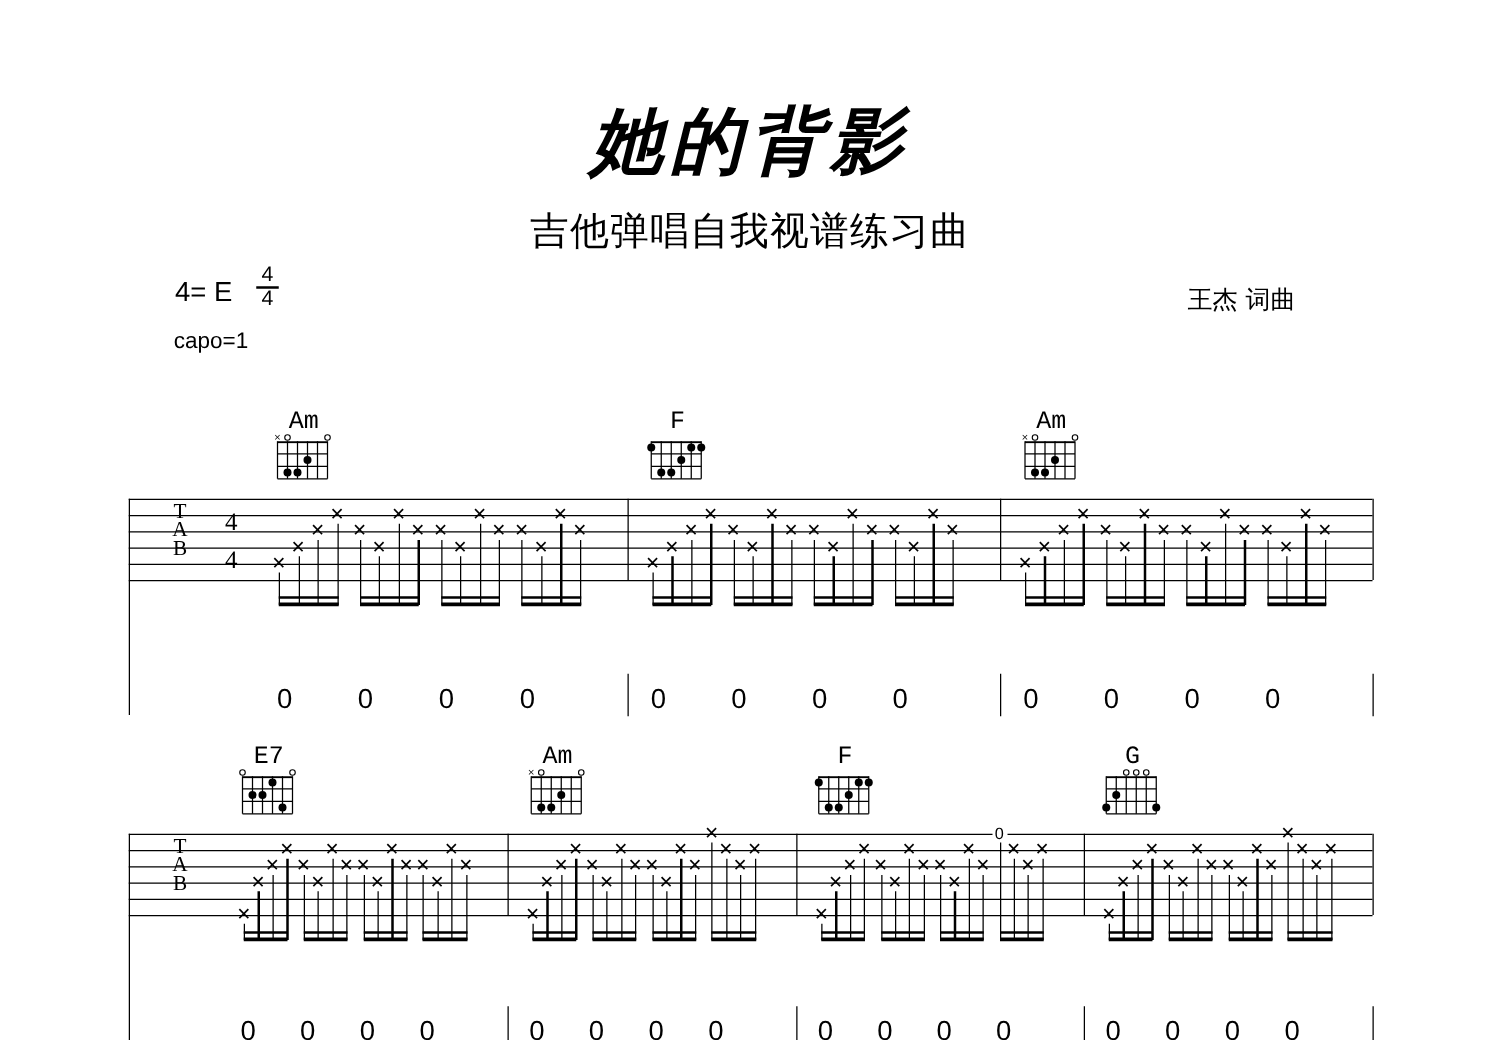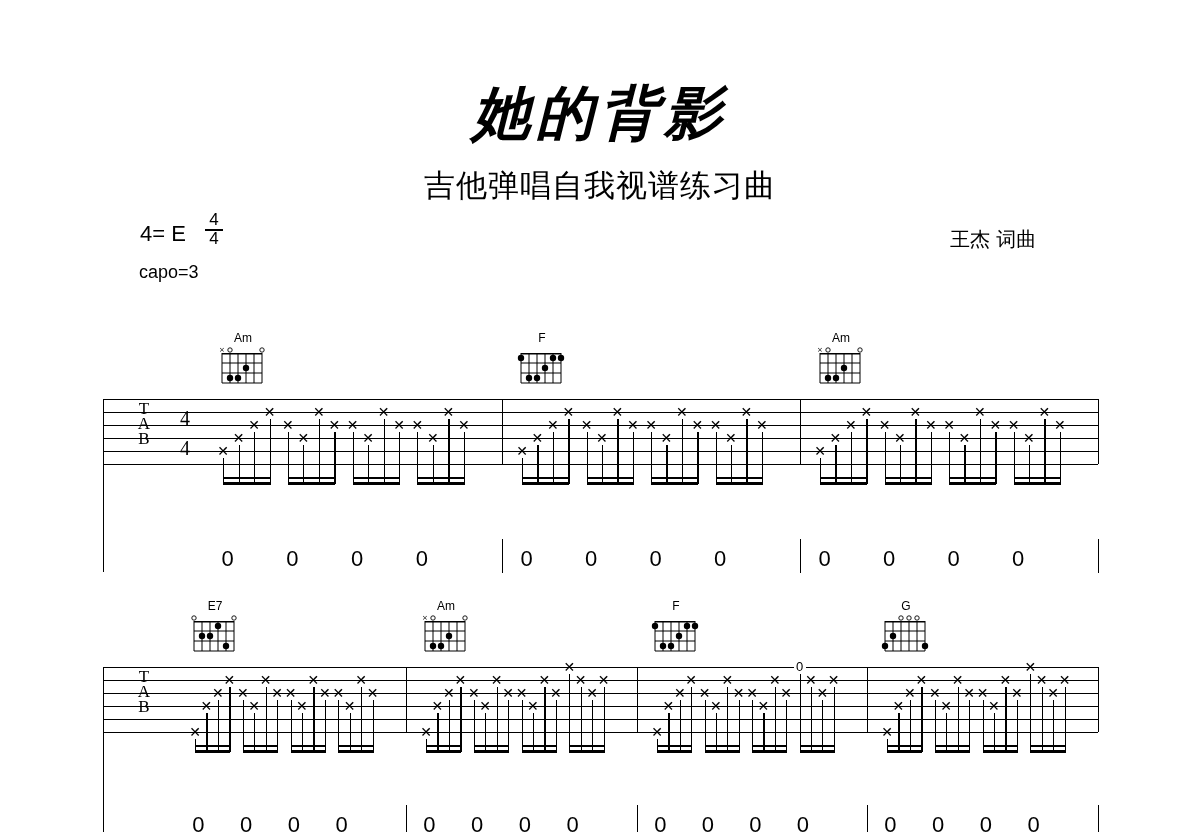--- a/index.html
+++ b/index.html
@@ -7,42 +7,42 @@
   .abs { position:absolute; }
   .title { left:0; width:1200px; top:78px; text-align:center; font-family:"DejaVu Serif", serif; font-size:58px; font-weight:bold; font-style:italic; letter-spacing:6px; line-height:70px; }
   .subtitle { left:0; width:1200px; top:165px; text-align:center; font-size:31px; line-height:40px; letter-spacing:1px; }
   .key { left:140px; top:220px; font-family:"Liberation Sans", sans-serif; font-size:22px; line-height:28px; }
   .timesig-top { left:207px; top:211px; font-family:"Liberation Sans", sans-serif; font-size:17px; line-height:18px; width:14px; text-align:center; }
   .timesig-bot { left:207px; top:230px; font-family:"Liberation Sans", sans-serif; font-size:17px; line-height:18px; width:14px; text-align:center; }
   .timesig-line { left:205px; top:229px; width:18px; height:1.5px; background:#000; }
   .capo { left:139px; top:261px; font-family:"Liberation Sans", sans-serif; font-size:18px; line-height:22px; }
   .composer { left:950px; top:226px; font-size:20px; line-height:26px; }
   .chord { position:absolute; width:50px; }
-  .chord-name { position:absolute; left:0; width:50px; top:0; text-align:center; font-family:Liberation Sans, sans-serif; font-size:12px; line-height:16px; }
+  .chord-name { position:absolute; left:0; width:50px; top:0; text-align:center; font-family:Liberation Mono, monospace; font-size:20px; line-height:16px; }
   .staff-line { position:absolute; height:1px; background:#000; }
   .barline { position:absolute; width:1.2px; background:#000; }
   .tab-letter { position:absolute; font-family:"Liberation Serif", serif; font-size:17px; line-height:14px; width:16px; text-align:center; }
   .ts-num { position:absolute; font-family:"Liberation Serif", serif; font-size:20px; line-height:20px; width:14px; text-align:center; }
   .note-x { position:absolute; width:12px; height:12px; margin-left:-6px; margin-top:-6px; font-family:"DejaVu Sans", sans-serif; font-size:14px; line-height:12px; text-align:center; }
   .note-o { position:absolute; width:12px; height:14px; margin-left:-6px; margin-top:-7px; font-family:"Liberation Sans", sans-serif; font-size:13px; line-height:14px; text-align:center; background:#fff; }
   .stem { position:absolute; width:1.2px; background:#000; }
   .beam { position:absolute; height:3px; background:#000; }
   .beam2 { position:absolute; height:2px; background:#000; }
   .zero { position:absolute; font-family:"Liberation Sans", sans-serif; font-size:22px; line-height:24px; width:20px; margin-left:-10px; text-align:center; }
 </style>
 </head>
 <body>
 
 <div class="abs title">她的背影</div>
 <div class="abs subtitle">吉他弹唱自我视谱练习曲</div>
 <div class="abs key">4= E</div>
 <div class="abs timesig-top">4</div>
 <div class="abs timesig-line"></div>
 <div class="abs timesig-bot">4</div>
-<div class="abs capo">capo=3</div>
+<div class="abs capo">capo=1</div>
 <div class="abs composer">王杰  词曲</div>
 
 <div id="score">
     <div class="staff-line" style="left: 103px; width: 995px; top: 399px;"></div>
     <div class="staff-line" style="left: 103px; width: 995px; top: 412px;"></div>
     <div class="staff-line" style="left: 103px; width: 995px; top: 425px;"></div>
     <div class="staff-line" style="left: 103px; width: 995px; top: 438px;"></div>
     <div class="staff-line" style="left: 103px; width: 995px; top: 451px;"></div>
     <div class="staff-line" style="left: 103px; width: 995px; top: 464px;"></div>
     <div class="barline" style="left: 103px; top: 399px; height: 173px;"></div>

